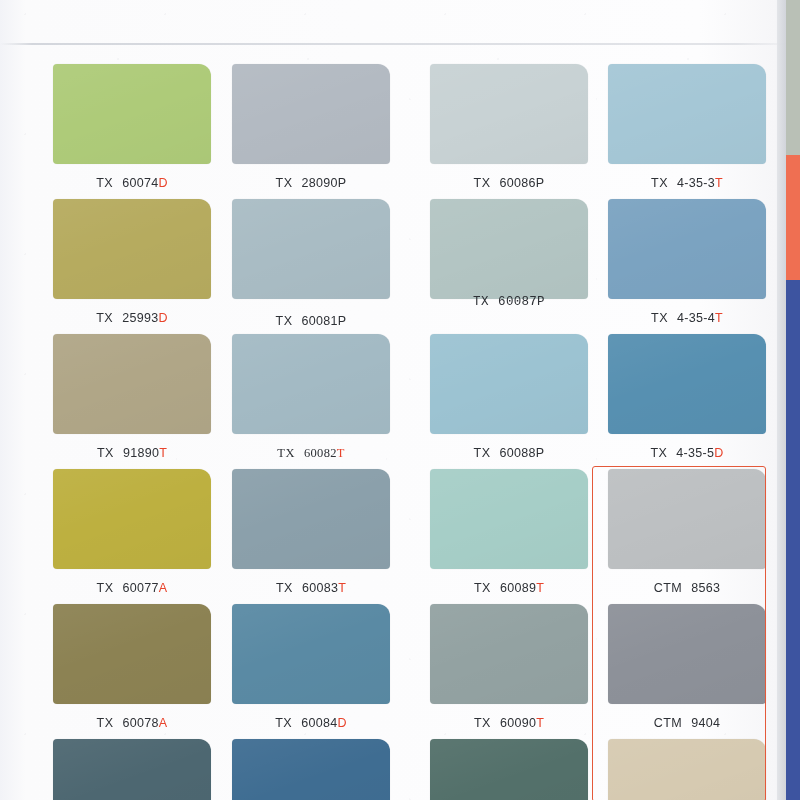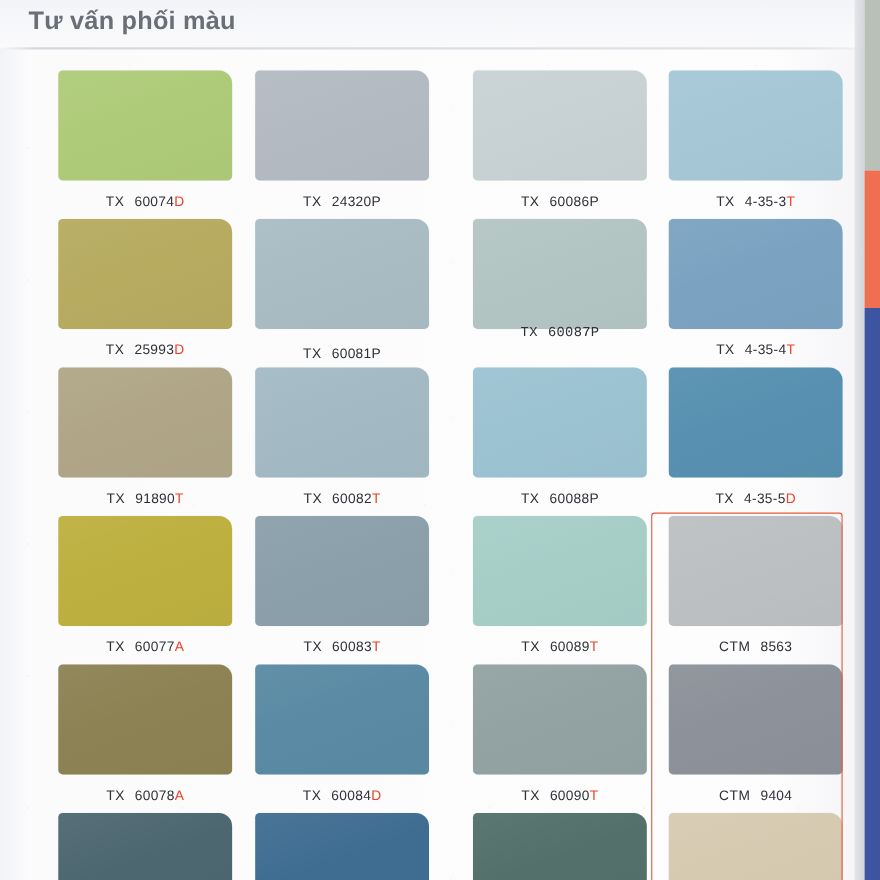--- a/index.html
+++ b/index.html
@@ -128,33 +128,30 @@
   }
 </style>
 </head>
 <body>
 
 <div id="page">
 
   <div id="paper"></div>
   <div id="paper-noise"></div>
 
-  <div id="header">
-    <div id="page-title">Tư vấn phối màu</div>
-  </div>
   <div id="header-rule"></div>
 
   <div id="grid">
       <div class="swatch-cell" style="left: 53px; top: 20px; width: 158px;">
         <div class="swatch-chip" style="width: 158px; height: 100px; background: rgb(174, 203, 121);"></div>
         <div class="swatch-label" style="top: 112px; left: 0px; width: 158px;"><span class="prefix">TX</span><span class="gap"></span><span>60074</span><span class="suffix-red">D</span></div>
       </div>
       <div class="swatch-cell" style="left: 232px; top: 20px; width: 158px;">
         <div class="swatch-chip" style="width: 158px; height: 100px; background: rgb(179, 186, 194);"></div>
-        <div class="swatch-label" style="top: 112px; left: 0px; width: 158px;"><span class="prefix">TX</span><span class="gap"></span><span>24320</span><span class="">P</span></div>
+        <div class="swatch-label" style="top: 112px; left: 0px; width: 158px;"><span class="prefix">TX</span><span class="gap"></span><span>28090</span><span class="">P</span></div>
       </div>
       <div class="swatch-cell" style="left: 430px; top: 20px; width: 158px;">
         <div class="swatch-chip" style="width: 158px; height: 100px; background: rgb(200, 210, 212);"></div>
         <div class="swatch-label" style="top: 112px; left: 0px; width: 158px;"><span class="prefix">TX</span><span class="gap"></span><span>60086</span><span class="">P</span></div>
       </div>
       <div class="swatch-cell" style="left: 608px; top: 20px; width: 158px;">
         <div class="swatch-chip" style="width: 158px; height: 100px; background: rgb(165, 199, 214);"></div>
         <div class="swatch-label" style="top: 112px; left: 0px; width: 158px;"><span class="prefix">TX</span><span class="gap"></span><span>4-35-3</span><span class="suffix-red">T</span></div>
       </div>
       <div class="swatch-cell" style="left: 53px; top: 155px; width: 158px;">
@@ -172,21 +169,21 @@
       <div class="swatch-cell" style="left: 608px; top: 155px; width: 158px;">
         <div class="swatch-chip" style="width: 158px; height: 100px; background: rgb(123, 163, 193);"></div>
         <div class="swatch-label" style="top: 112px; left: 0px; width: 158px;"><span class="prefix">TX</span><span class="gap"></span><span>4-35-4</span><span class="suffix-red">T</span></div>
       </div>
       <div class="swatch-cell" style="left: 53px; top: 290px; width: 158px;">
         <div class="swatch-chip" style="width: 158px; height: 100px; background: rgb(176, 166, 135);"></div>
         <div class="swatch-label" style="top: 112px; left: 0px; width: 158px;"><span class="prefix">TX</span><span class="gap"></span><span>91890</span><span class="suffix-red">T</span></div>
       </div>
       <div class="swatch-cell" style="left: 232px; top: 290px; width: 158px;">
         <div class="swatch-chip" style="width: 158px; height: 100px; background: rgb(163, 186, 196);"></div>
-        <div class="swatch-label" style="top: 112px; left: 0px; width: 158px;"><span class="prefix">TX</span><span class="gap"></span><span>60082</span><span class="suffix-red">T</span></div>
+        <div class="swatch-label" style="top: 112px; left: 0px; width: 158px; font-family: Liberation Serif, serif;"><span class="prefix">TX</span><span class="gap"></span><span>60082</span><span class="suffix-red">T</span></div>
       </div>
       <div class="swatch-cell" style="left: 430px; top: 290px; width: 158px;">
         <div class="swatch-chip" style="width: 158px; height: 100px; background: rgb(156, 195, 210);"></div>
         <div class="swatch-label" style="top: 112px; left: 0px; width: 158px;"><span class="prefix">TX</span><span class="gap"></span><span>60088</span><span class="">P</span></div>
       </div>
       <div class="swatch-cell" style="left: 608px; top: 290px; width: 158px;">
         <div class="swatch-chip" style="width: 158px; height: 100px; background: rgb(87, 144, 177);"></div>
         <div class="swatch-label" style="top: 112px; left: 0px; width: 158px;"><span class="prefix">TX</span><span class="gap"></span><span>4-35-5</span><span class="suffix-red">D</span></div>
       </div>
       <div class="swatch-cell" style="left: 53px; top: 425px; width: 158px;">

